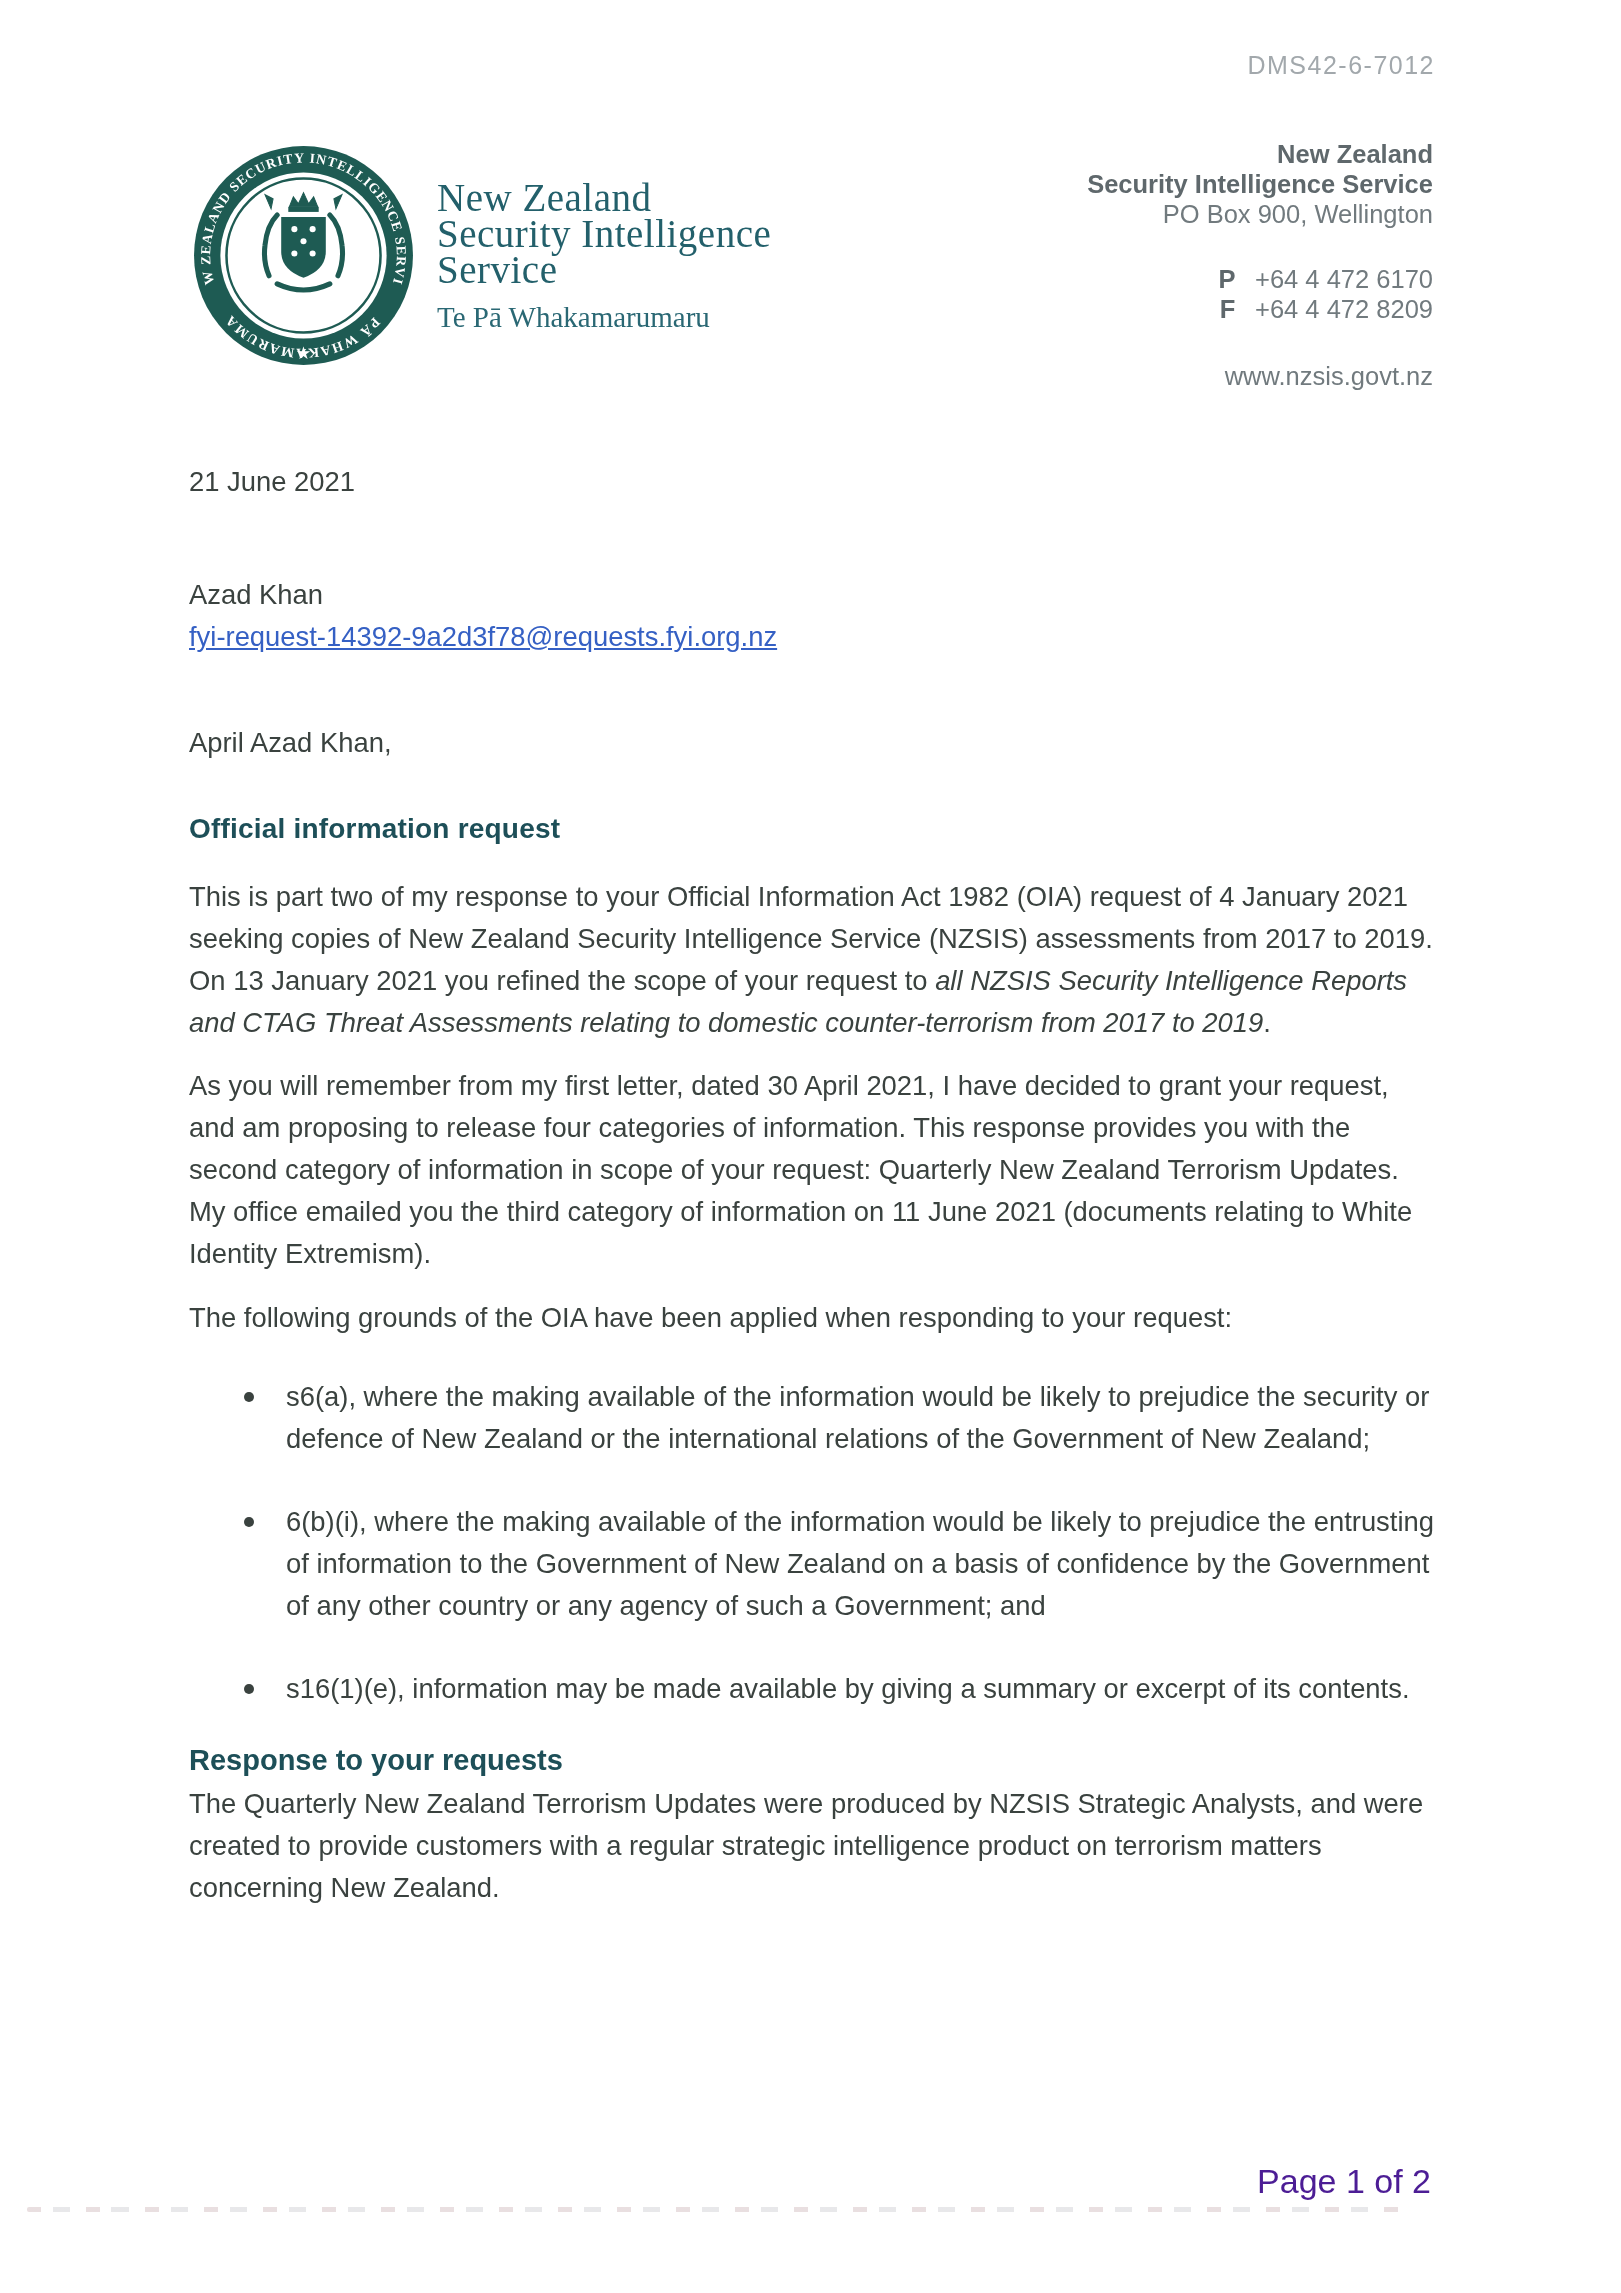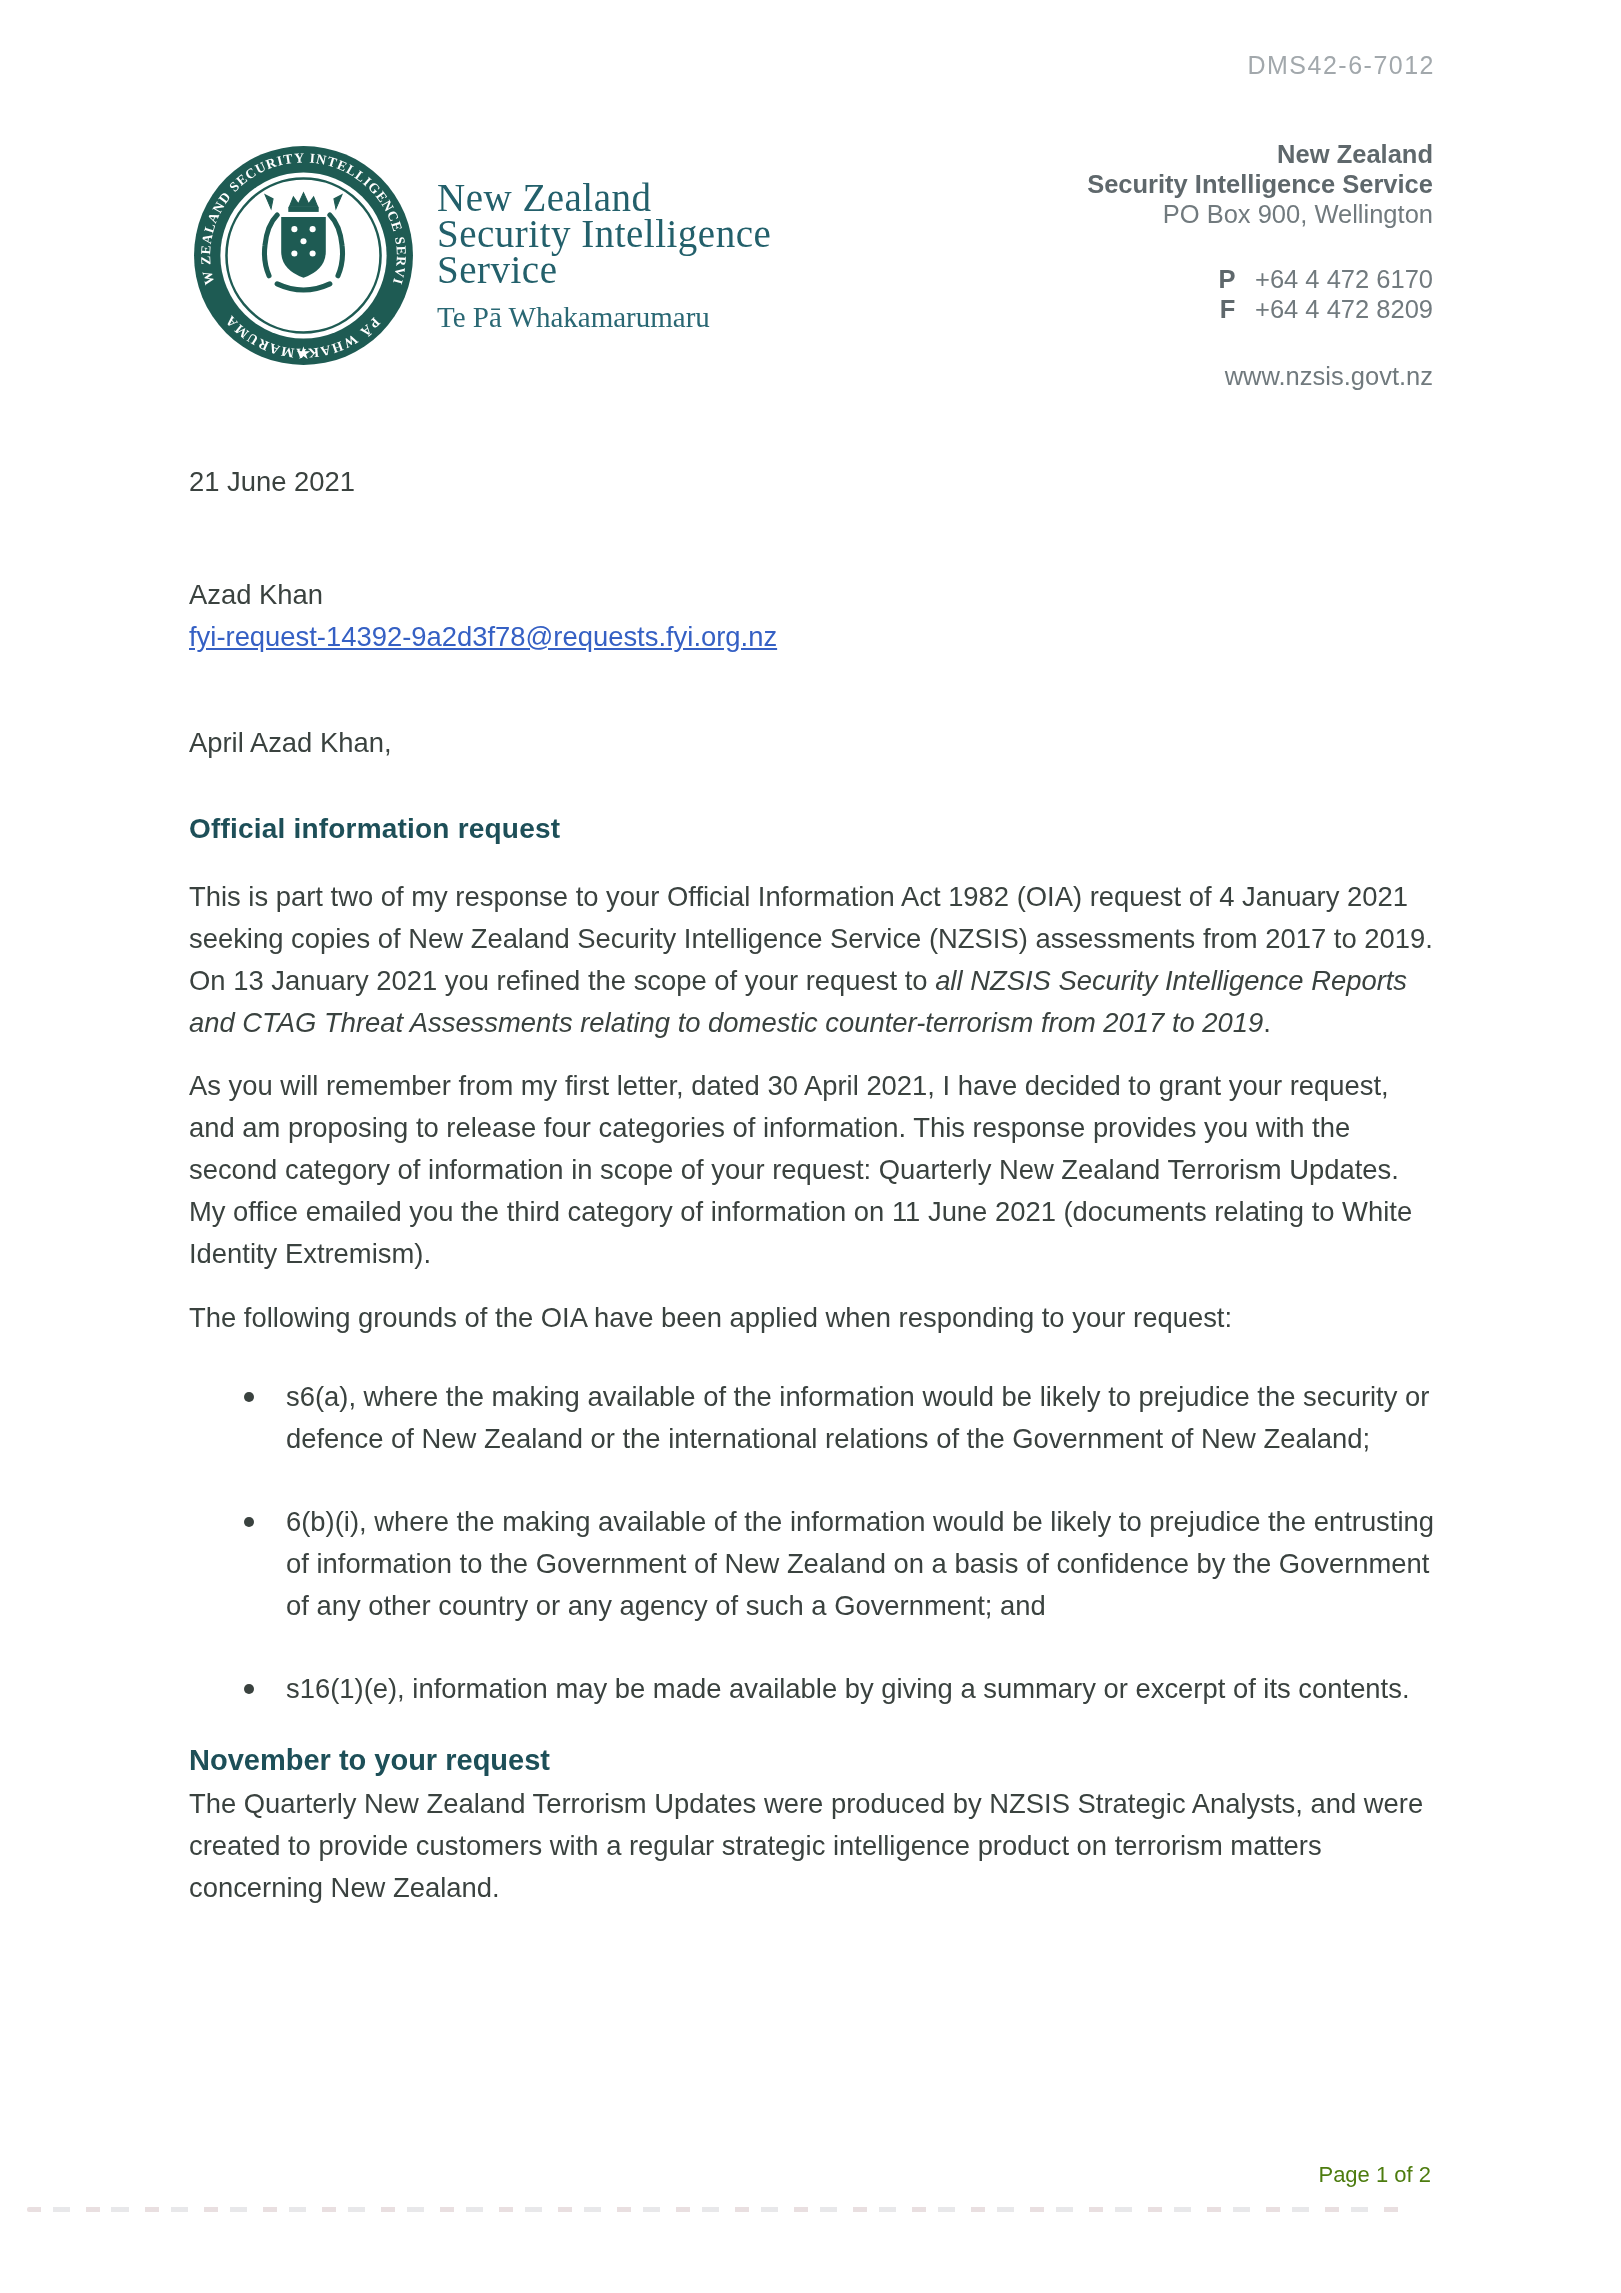--- a/index.html
+++ b/index.html
@@ -52,21 +52,21 @@
   ul.grounds li:last-child{margin-bottom:0;}
   .dot{
     position:absolute;left:55px;top:16.7px;width:9.8px;height:9.8px;border-radius:50%;
     background:#3a423f;
   }
   h2.subheading{
     margin:29px 0 0 0;font-size:29px;line-height:42px;font-weight:700;color:#1d4f58;
   }
   p.tight{margin-top:2px;}
   
-  .page-indicator{position:absolute;top:2162px;right:190px;font-size:22px;color:#4d7c0f;}
+  .page-indicator{position:absolute;top:2162px;right:190px;font-size:34px;color:#4c1d95;}
   .scan-artifact{
     position:absolute;top:2207px;left:27.4px;width:1380px;height:4.9px;
     background:repeating-linear-gradient(90deg,
       rgba(176,140,145,.28) 0 13.7px, rgba(176,140,145,0) 13.7px 25.5px,
       rgba(150,150,160,.22) 25.5px 43px, rgba(150,150,160,0) 43px 59px);
     border-radius:2px;
   }
   .seal text{font-family:"Liberation Serif",serif;}
 </style>
 </head>
@@ -152,21 +152,21 @@
     <p class="para">As you will remember from my first letter, dated 30 April 2021, I have decided to grant your request, and am proposing to release four categories of information. This response provides you with the second category of information in scope of your request: Quarterly New Zealand Terrorism Updates. My office emailed you the third category of information on 11 June 2021 (documents relating to White Identity Extremism).</p>
 
     <p class="para">The following grounds of the OIA have been applied when responding to your request:</p>
 
     <ul class="grounds">
       <li><span class="dot"></span><span>s6(a), where the making available of the information would be likely to prejudice the security or defence of New Zealand or the international relations of the Government of New Zealand;</span></li>
       <li><span class="dot"></span><span>6(b)(i), where the making available of the information would be likely to prejudice the entrusting of information to the Government of New Zealand on a basis of confidence by the Government of any other country or any agency of such a Government; and</span></li>
       <li><span class="dot"></span><span>s16(1)(e), information may be made available by giving a summary or excerpt of its contents.</span></li>
     </ul>
 
-    <h2 class="subheading">November to your request</h2>
+    <h2 class="subheading">Response to your requests</h2>
 
     <p class="para tight">The Quarterly New Zealand Terrorism Updates were produced by NZSIS Strategic Analysts, and were created to provide customers with a regular strategic intelligence product on terrorism matters concerning New Zealand.</p>
 
 
   </div>
 
   <div class="page-indicator">Page 1 of 2</div>
   <div class="scan-artifact"></div>
 
 </div>

